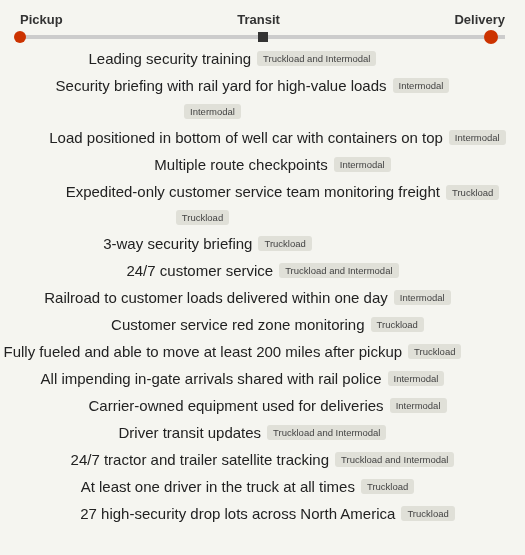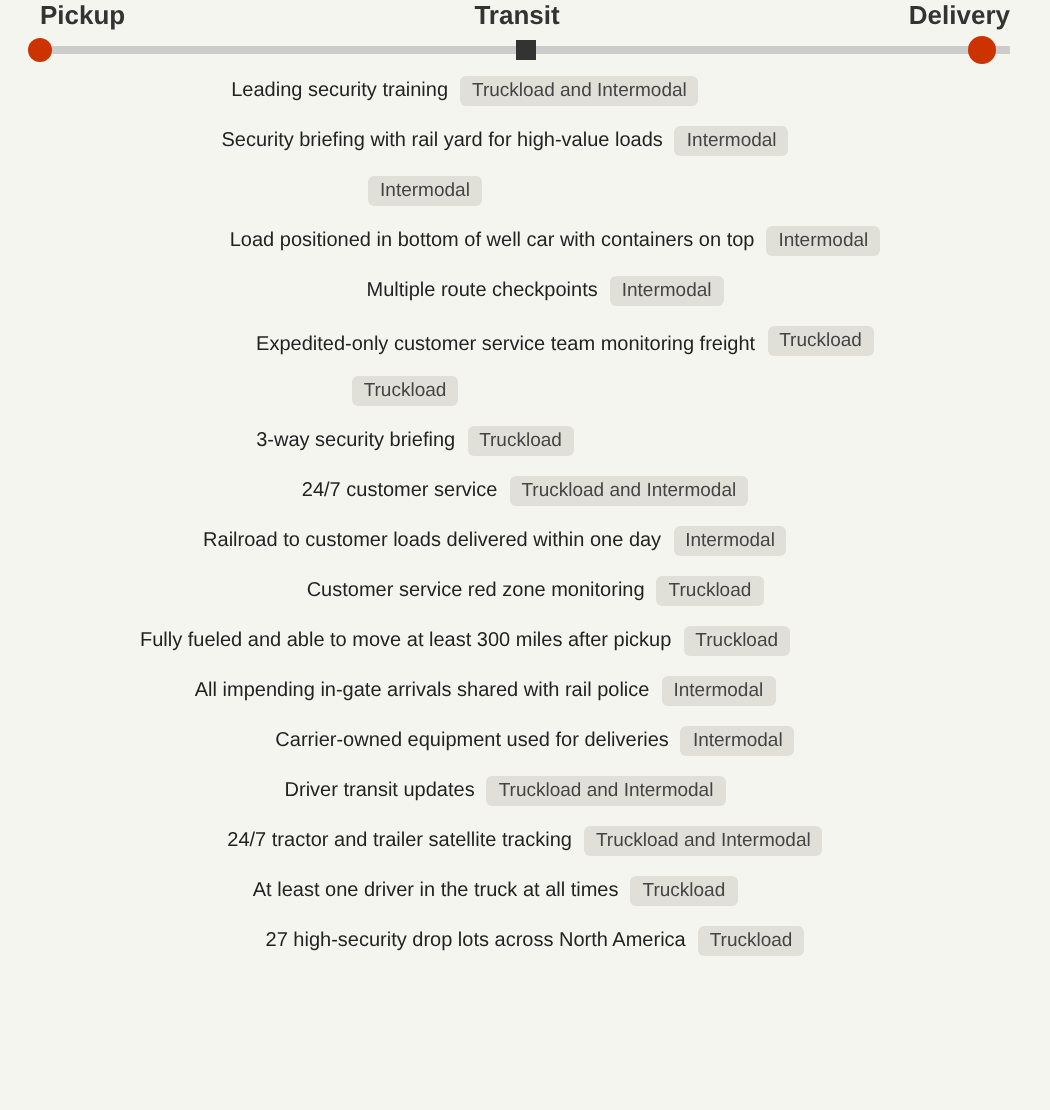--- a/index.html
+++ b/index.html
@@ -8,21 +8,21 @@
       background: #f5f5f0;
       width: 525px;
       min-height: 555px;
       overflow-x: hidden;
     }
 
     .header {
       display: flex;
       justify-content: space-between;
       align-items: center;
-      padding: 0 20px 8px 20px;
+      padding: 12px 20px 8px 20px;
       background: #f5f5f0;
       position: relative;
     }
 
     .header-label {
       font-size: 13px;
       font-weight: 600;
       color: #333;
     }
 
@@ -75,21 +75,21 @@
 
     .item-row {
       display: flex;
       align-items: center;
       justify-content: center;
       gap: 6px;
       padding: 3px 0;
     }
 
     .item-text {
-      font-size: 10px;
+      font-size: 15px;
       color: #222;
       white-space: nowrap;
     }
 
     .badge {
       display: inline-block;
       background: #e0e0d8;
       color: #444;
       font-size: 9.5px;
       padding: 2px 6px;
@@ -169,21 +169,21 @@
     </div>
     <div class="item-row offset-9">
       <span class="item-text">Railroad to customer loads delivered within one day</span>
       <span class="badge">Intermodal</span>
     </div>
     <div class="item-row offset-10">
       <span class="item-text">Customer service red zone monitoring</span>
       <span class="badge">Truckload</span>
     </div>
     <div class="item-row offset-11">
-      <span class="item-text">Fully fueled and able  to move at least 300 miles after pickup</span>
+      <span class="item-text">Fully fueled and able  to move at least 200 miles after pickup</span>
       <span class="badge">Truckload</span>
     </div>
     <div class="item-row offset-12">
       <span class="item-text">All impending in-gate arrivals shared with rail police</span>
       <span class="badge">Intermodal</span>
     </div>
     <div class="item-row offset-13">
       <span class="item-text">Carrier-owned equipment used for deliveries</span>
       <span class="badge">Intermodal</span>
     </div>

